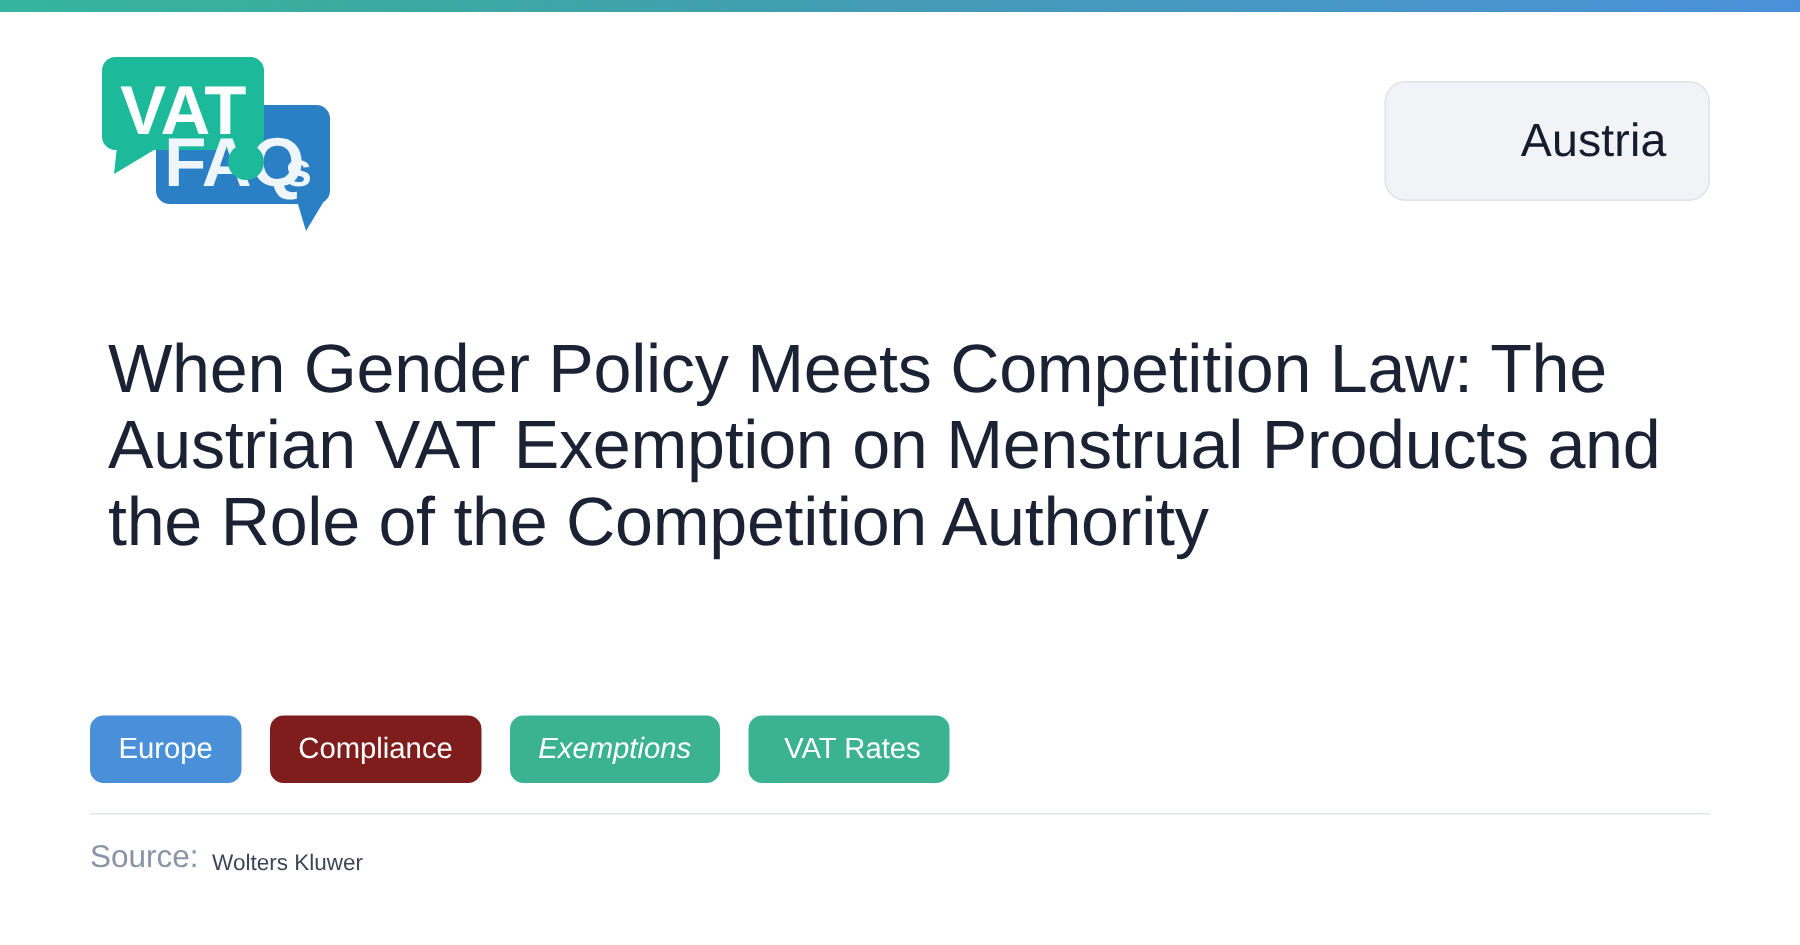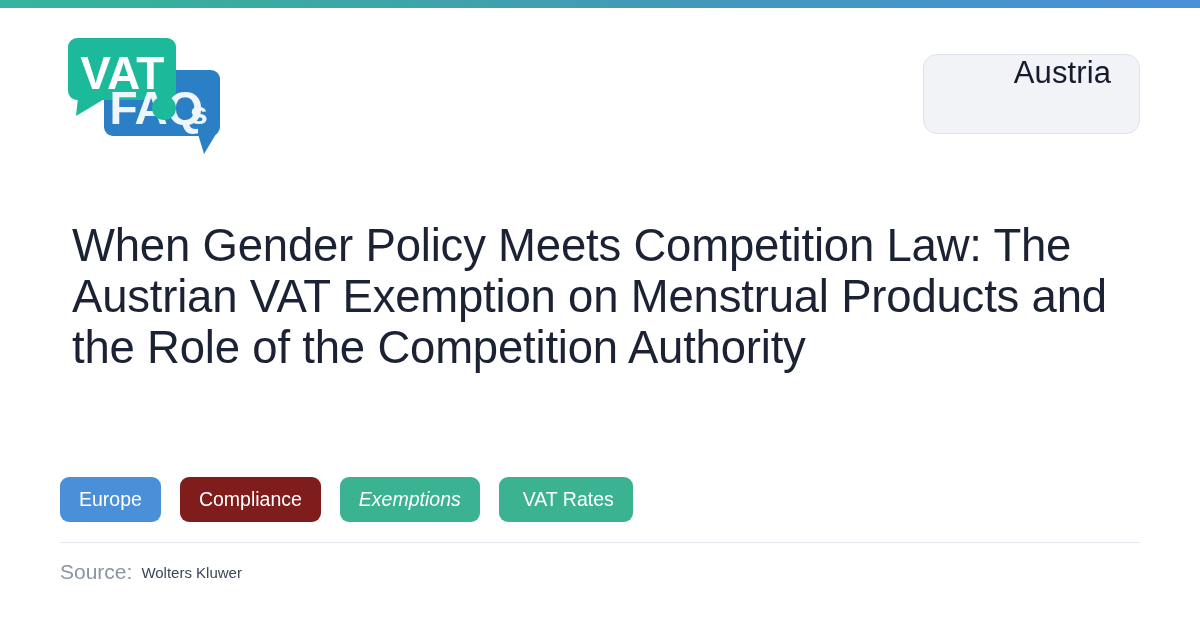--- a/index.html
+++ b/index.html
@@ -47,21 +47,21 @@
   }
   .logo svg { display: block; }
 
   
   .country-badge {
     position: absolute;
     right: 60px;
     top: 46px;
     height: 80px;
     display: flex;
-    align-items: flex-start;
+    align-items: center;
     gap: 18px;
     padding: 0 28px;
     background: #f1f3f7;
     border: 1px solid #dde2ea;
     border-radius: 14px;
   }
   .flag {
     width: 44px;
     height: 32px;
     border-radius: 6px;
@@ -123,21 +123,21 @@
     top: 542px;
     width: 1080px;
     height: 1px;
     background: #e3e8ee;
   }
   .source-row {
     position: absolute;
     left: 60px;
     top: 560px;
     display: flex;
-    align-items: center;
+    align-items: flex-end;
     gap: 9px;
   }
   .source-label {
     font-size: 21px;
     color: #8a94a6;
   }
   .source-value {
     font-size: 15px;
     color: #3d4657;
   }

